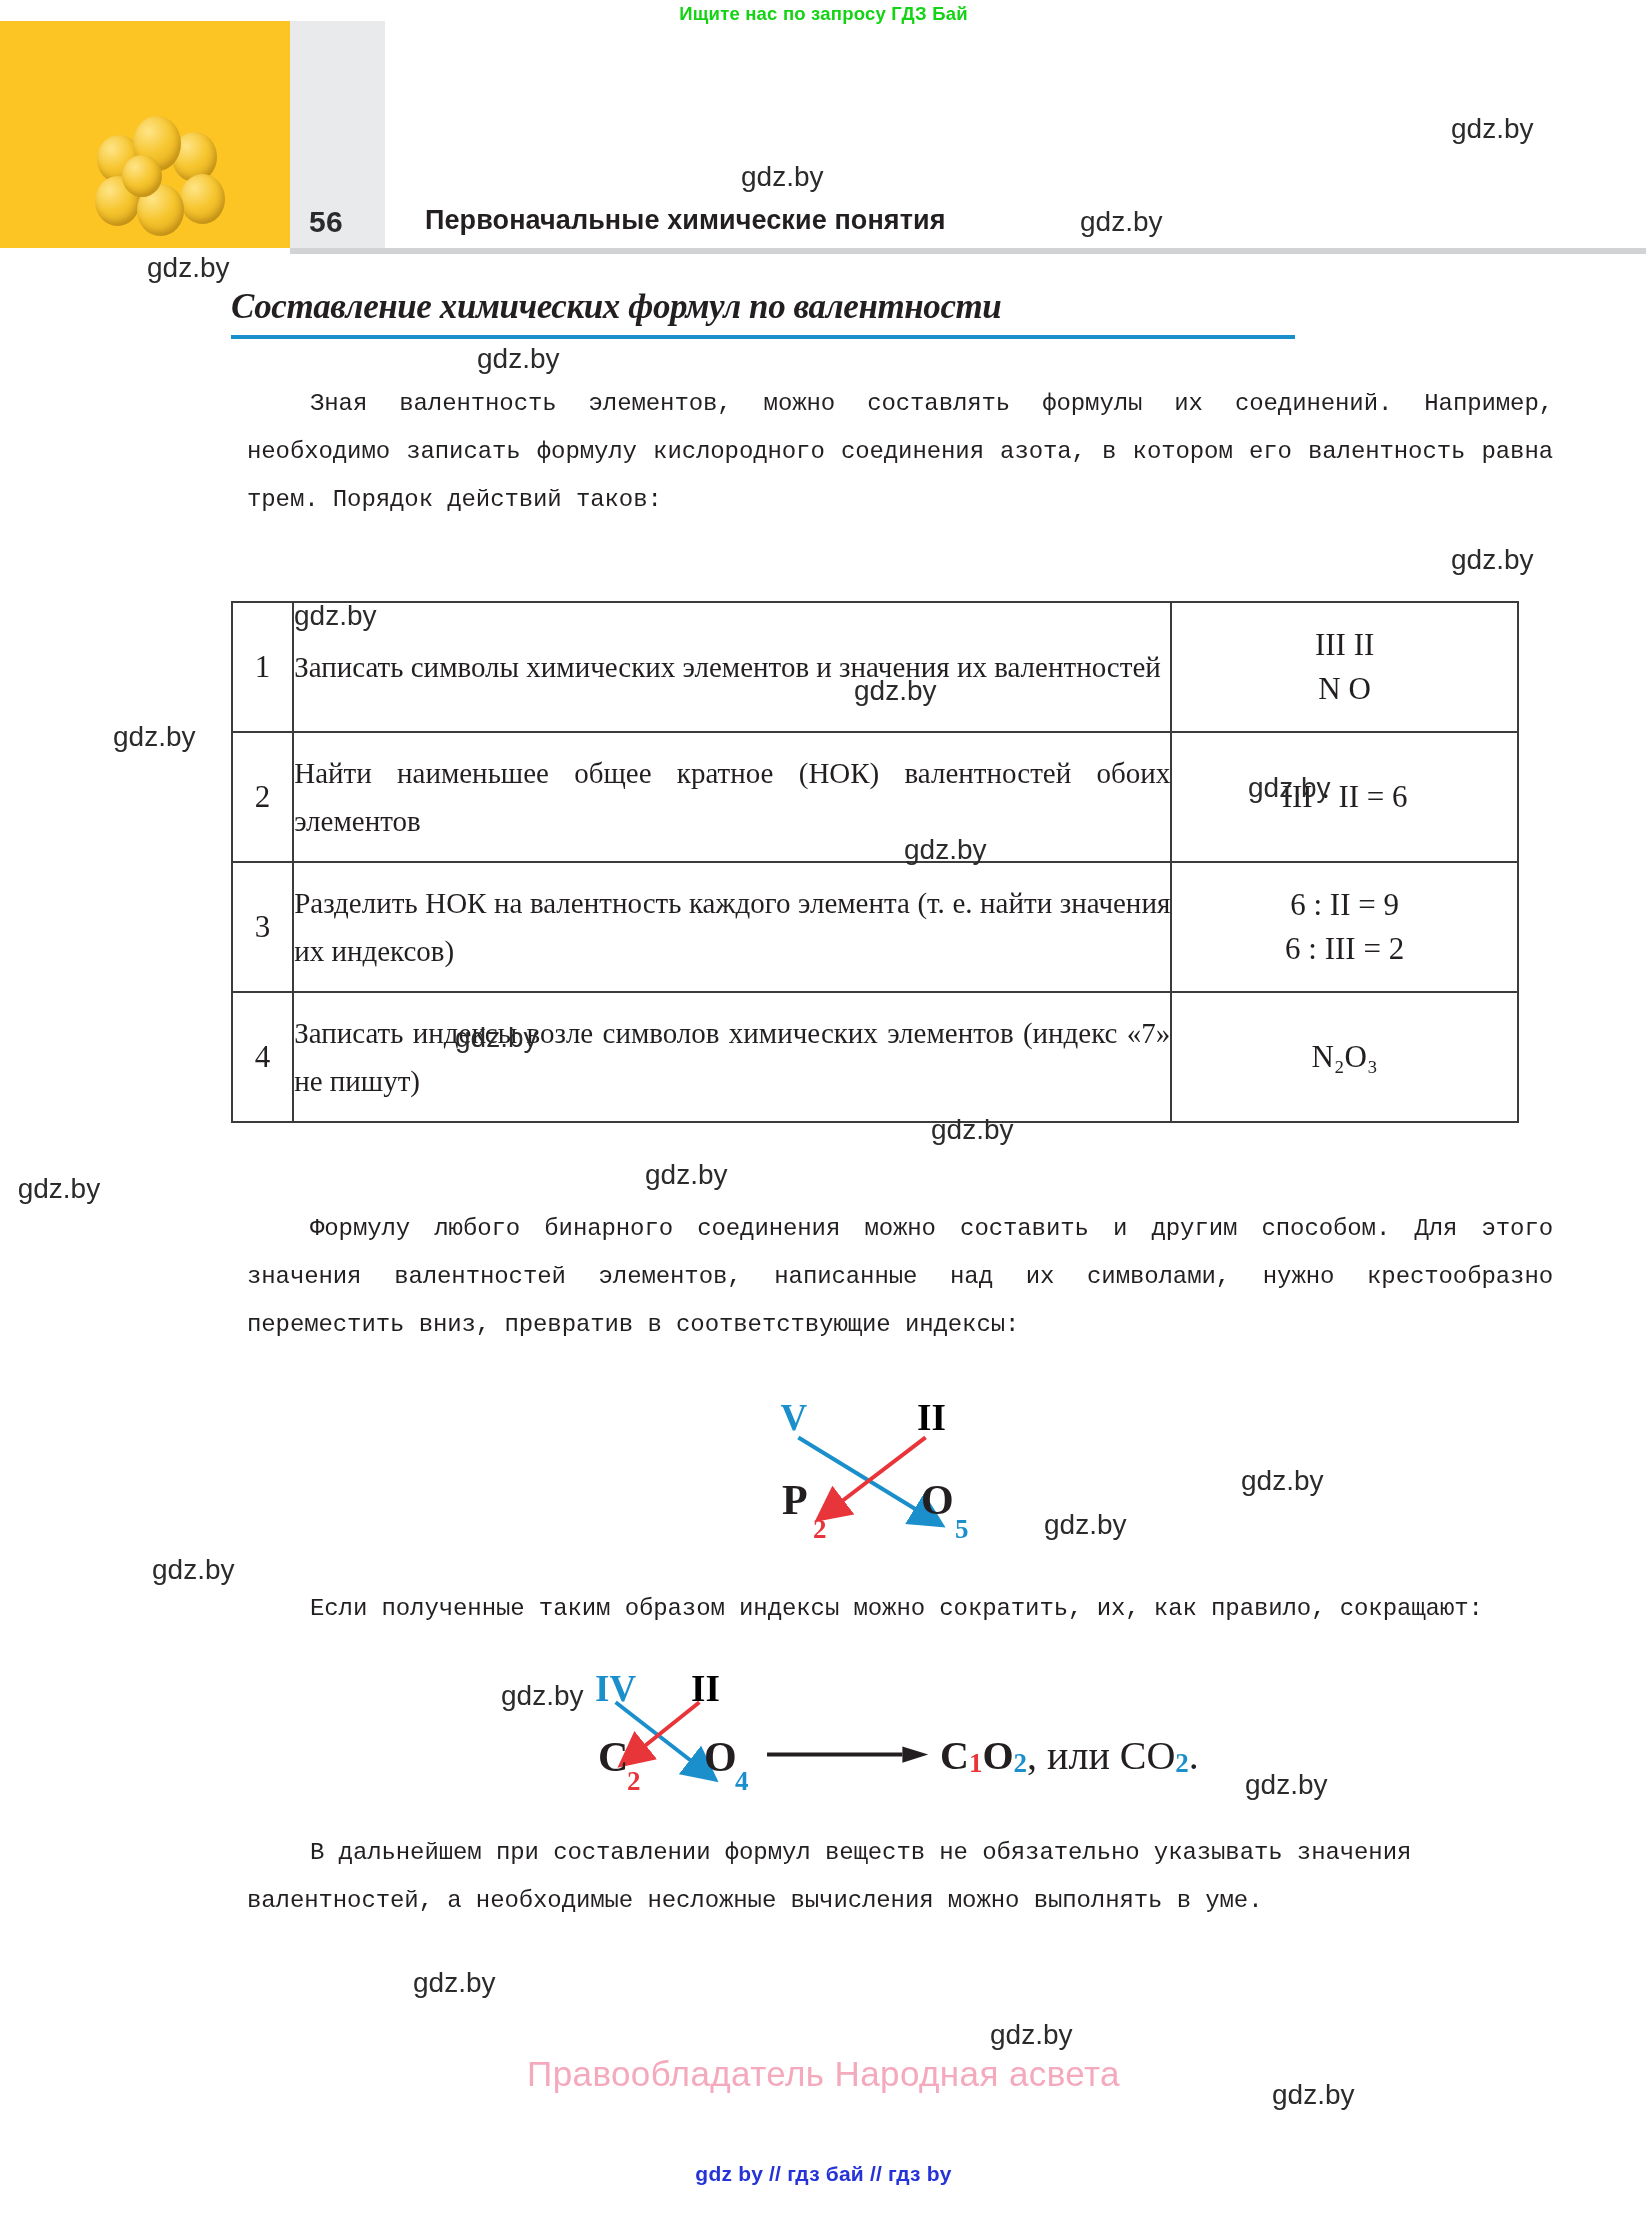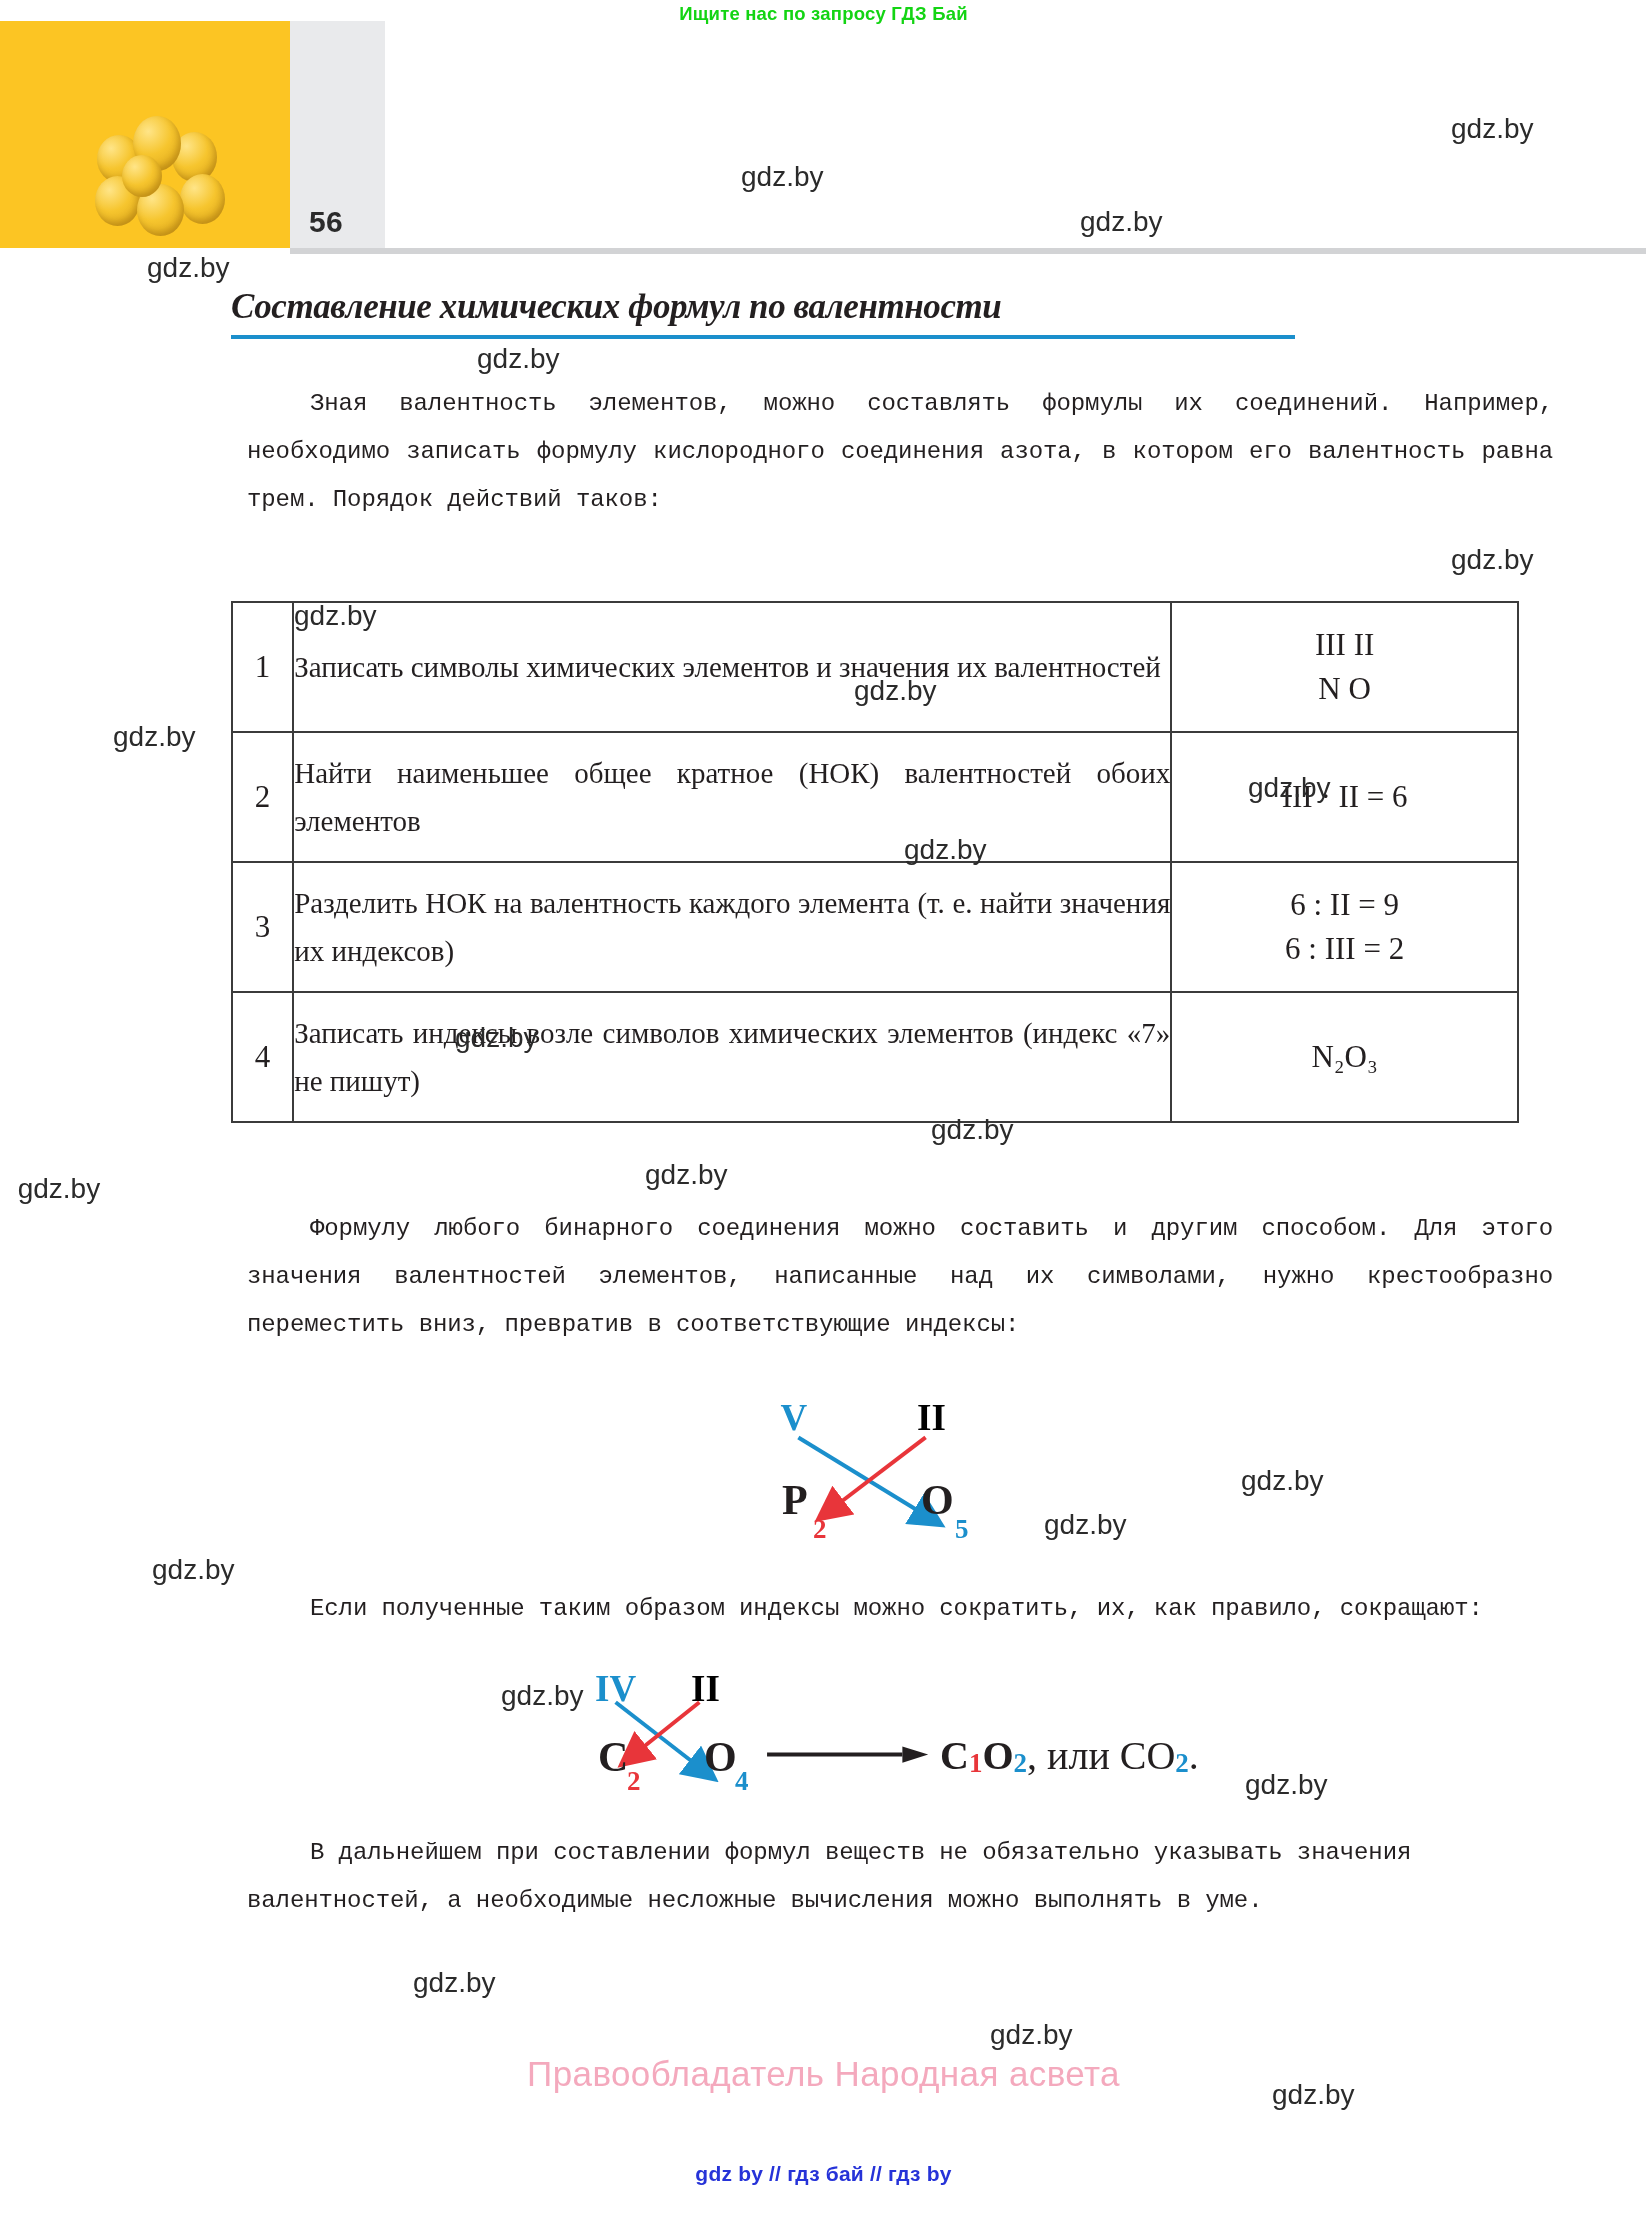--- a/index.html
+++ b/index.html
@@ -283,20 +283,21 @@
         <span class="m4"></span>
         <span class="m3"></span>
       <span class="m5"></span>
         <span class="m1"></span>
         <span class="m6"></span>
       <span class="m7"></span>
     </div>
   </div>
   <div class="hdr-grey"></div>
   <div class="hdr-pageno">56</div>
+  <div class="hdr-title">Первоначальные химические понятия</div>
 </div>
 <div class="hdr-rule"></div>
 
 <div class="col">
 
   <div class="sec-title">Составление химических формул по валентности</div>
 
   <p class="para p1">Зная валентность элементов, можно составлять формулы их соединений. Например, необходимо записать формулу кислородного соединения азота, в котором его валентность равна трем. Порядок действий таков:</p>
 
   <table class="steps">

